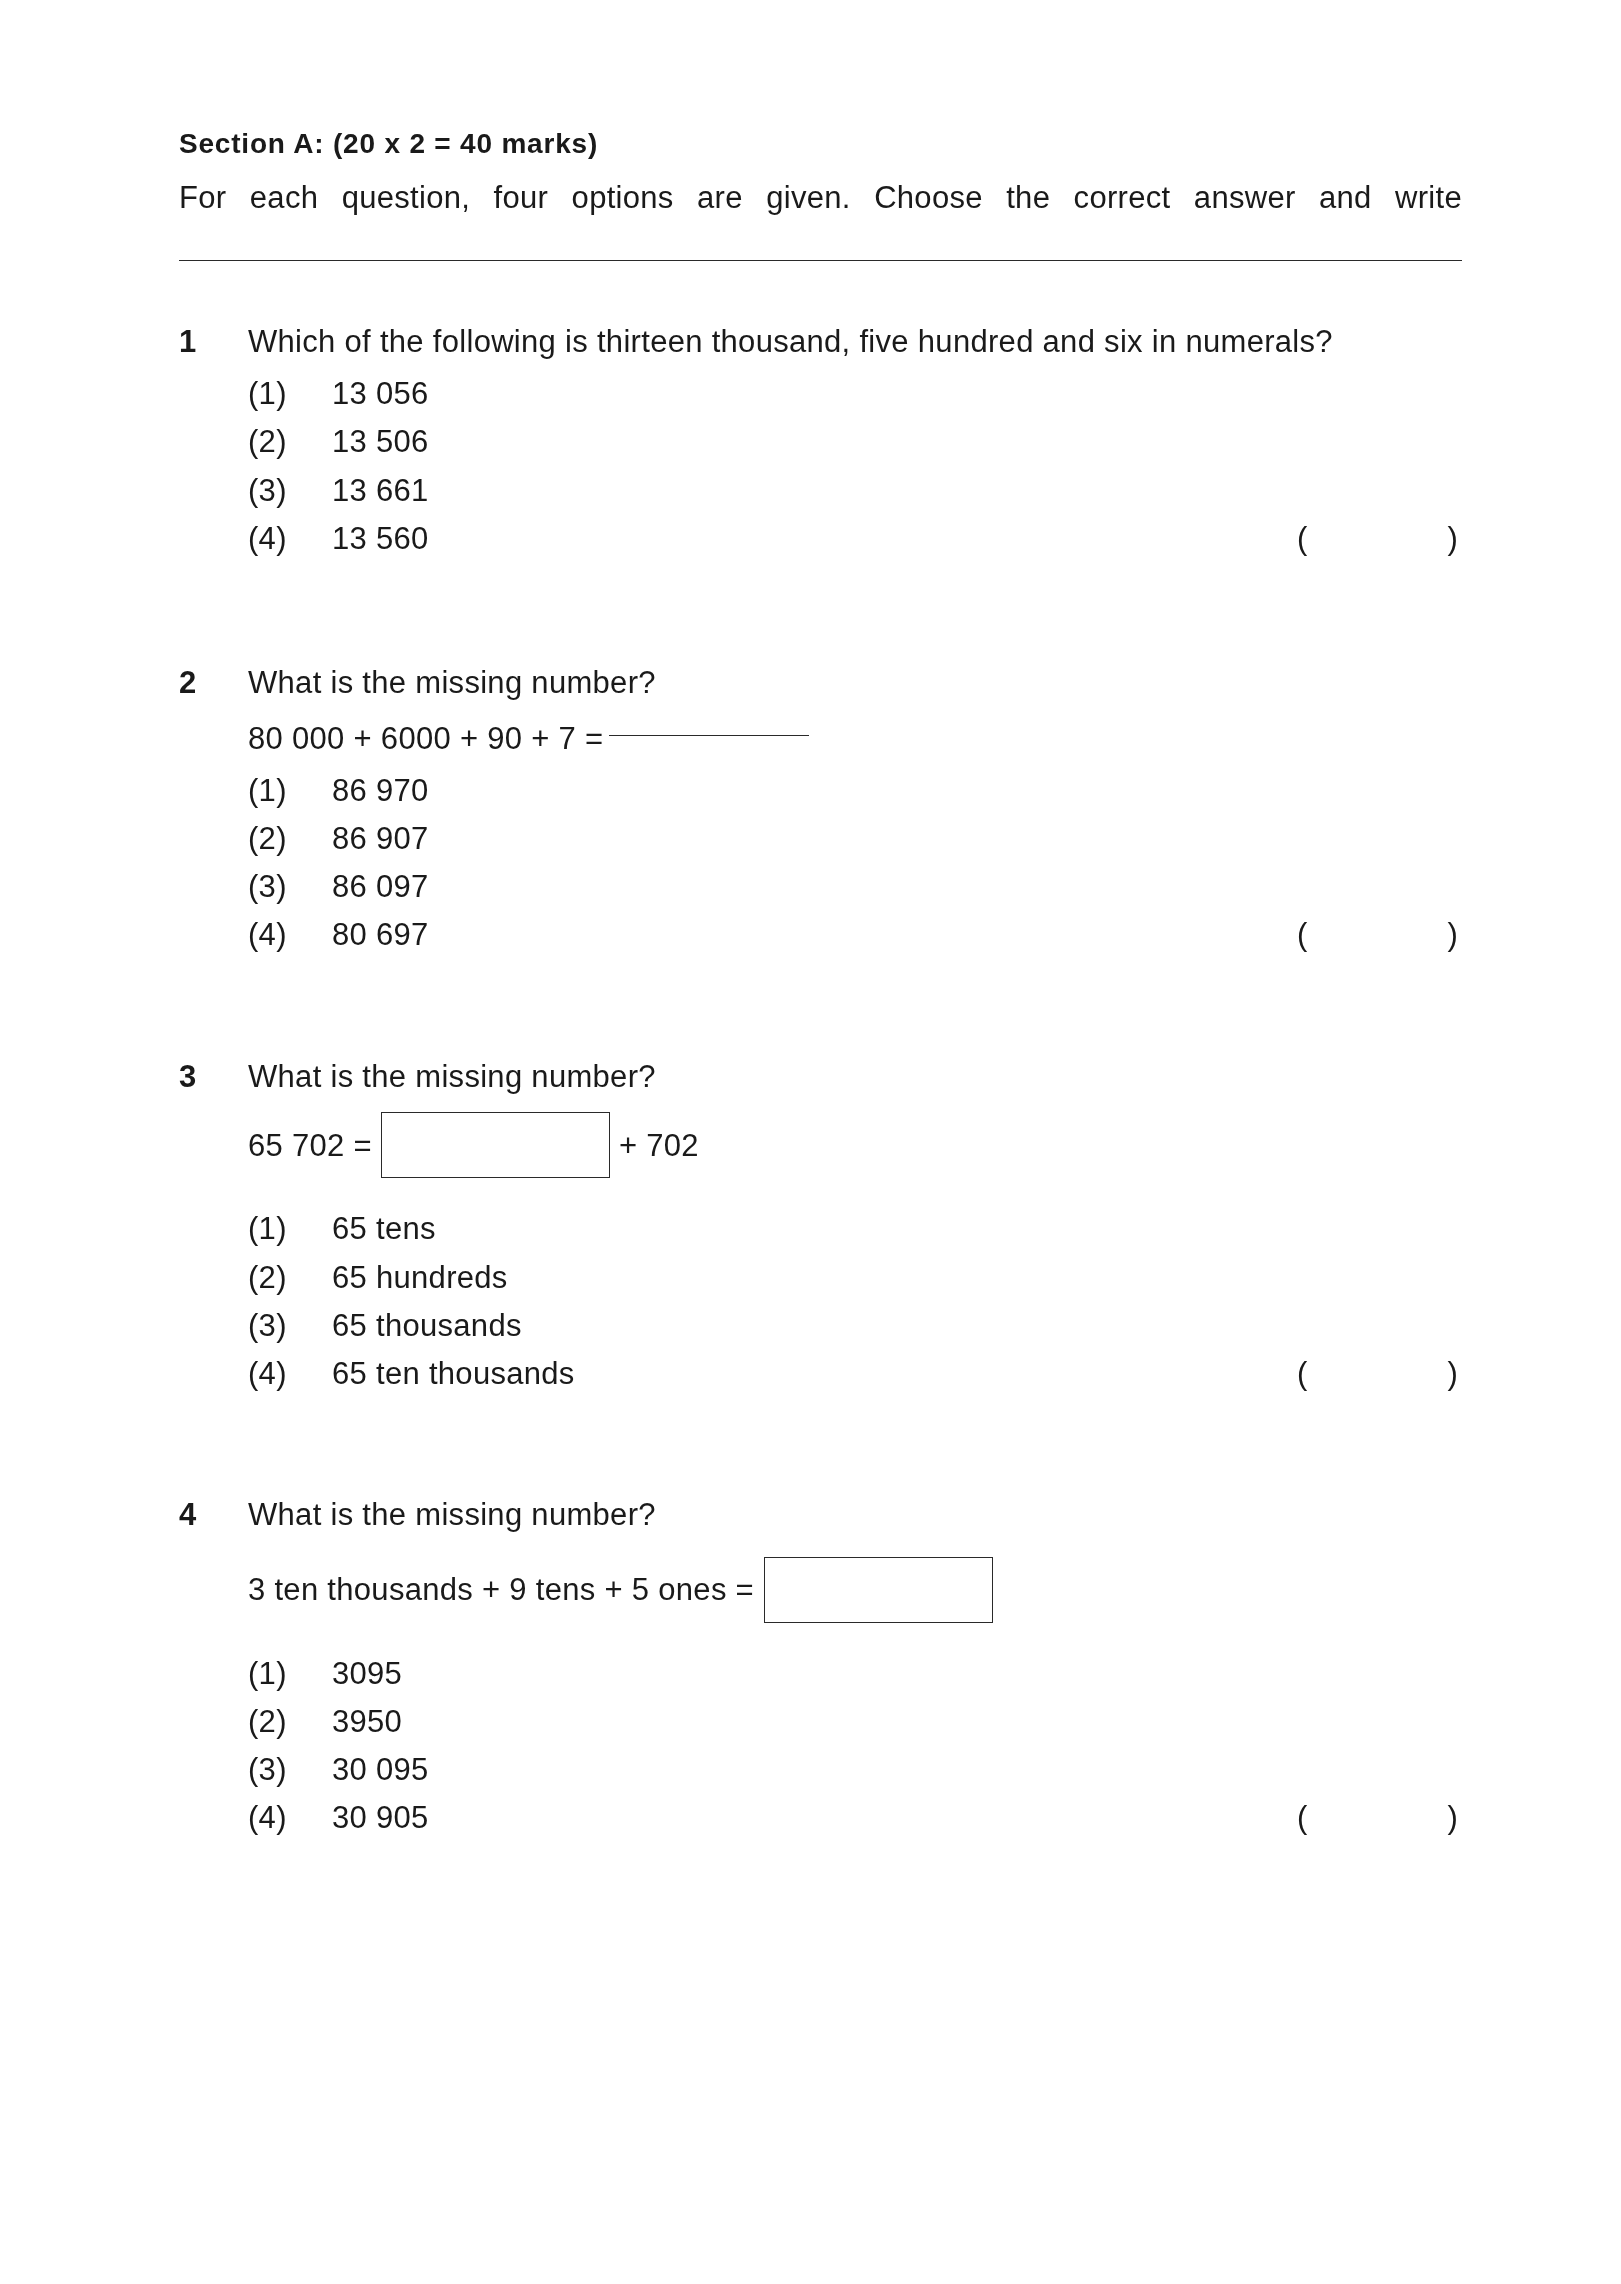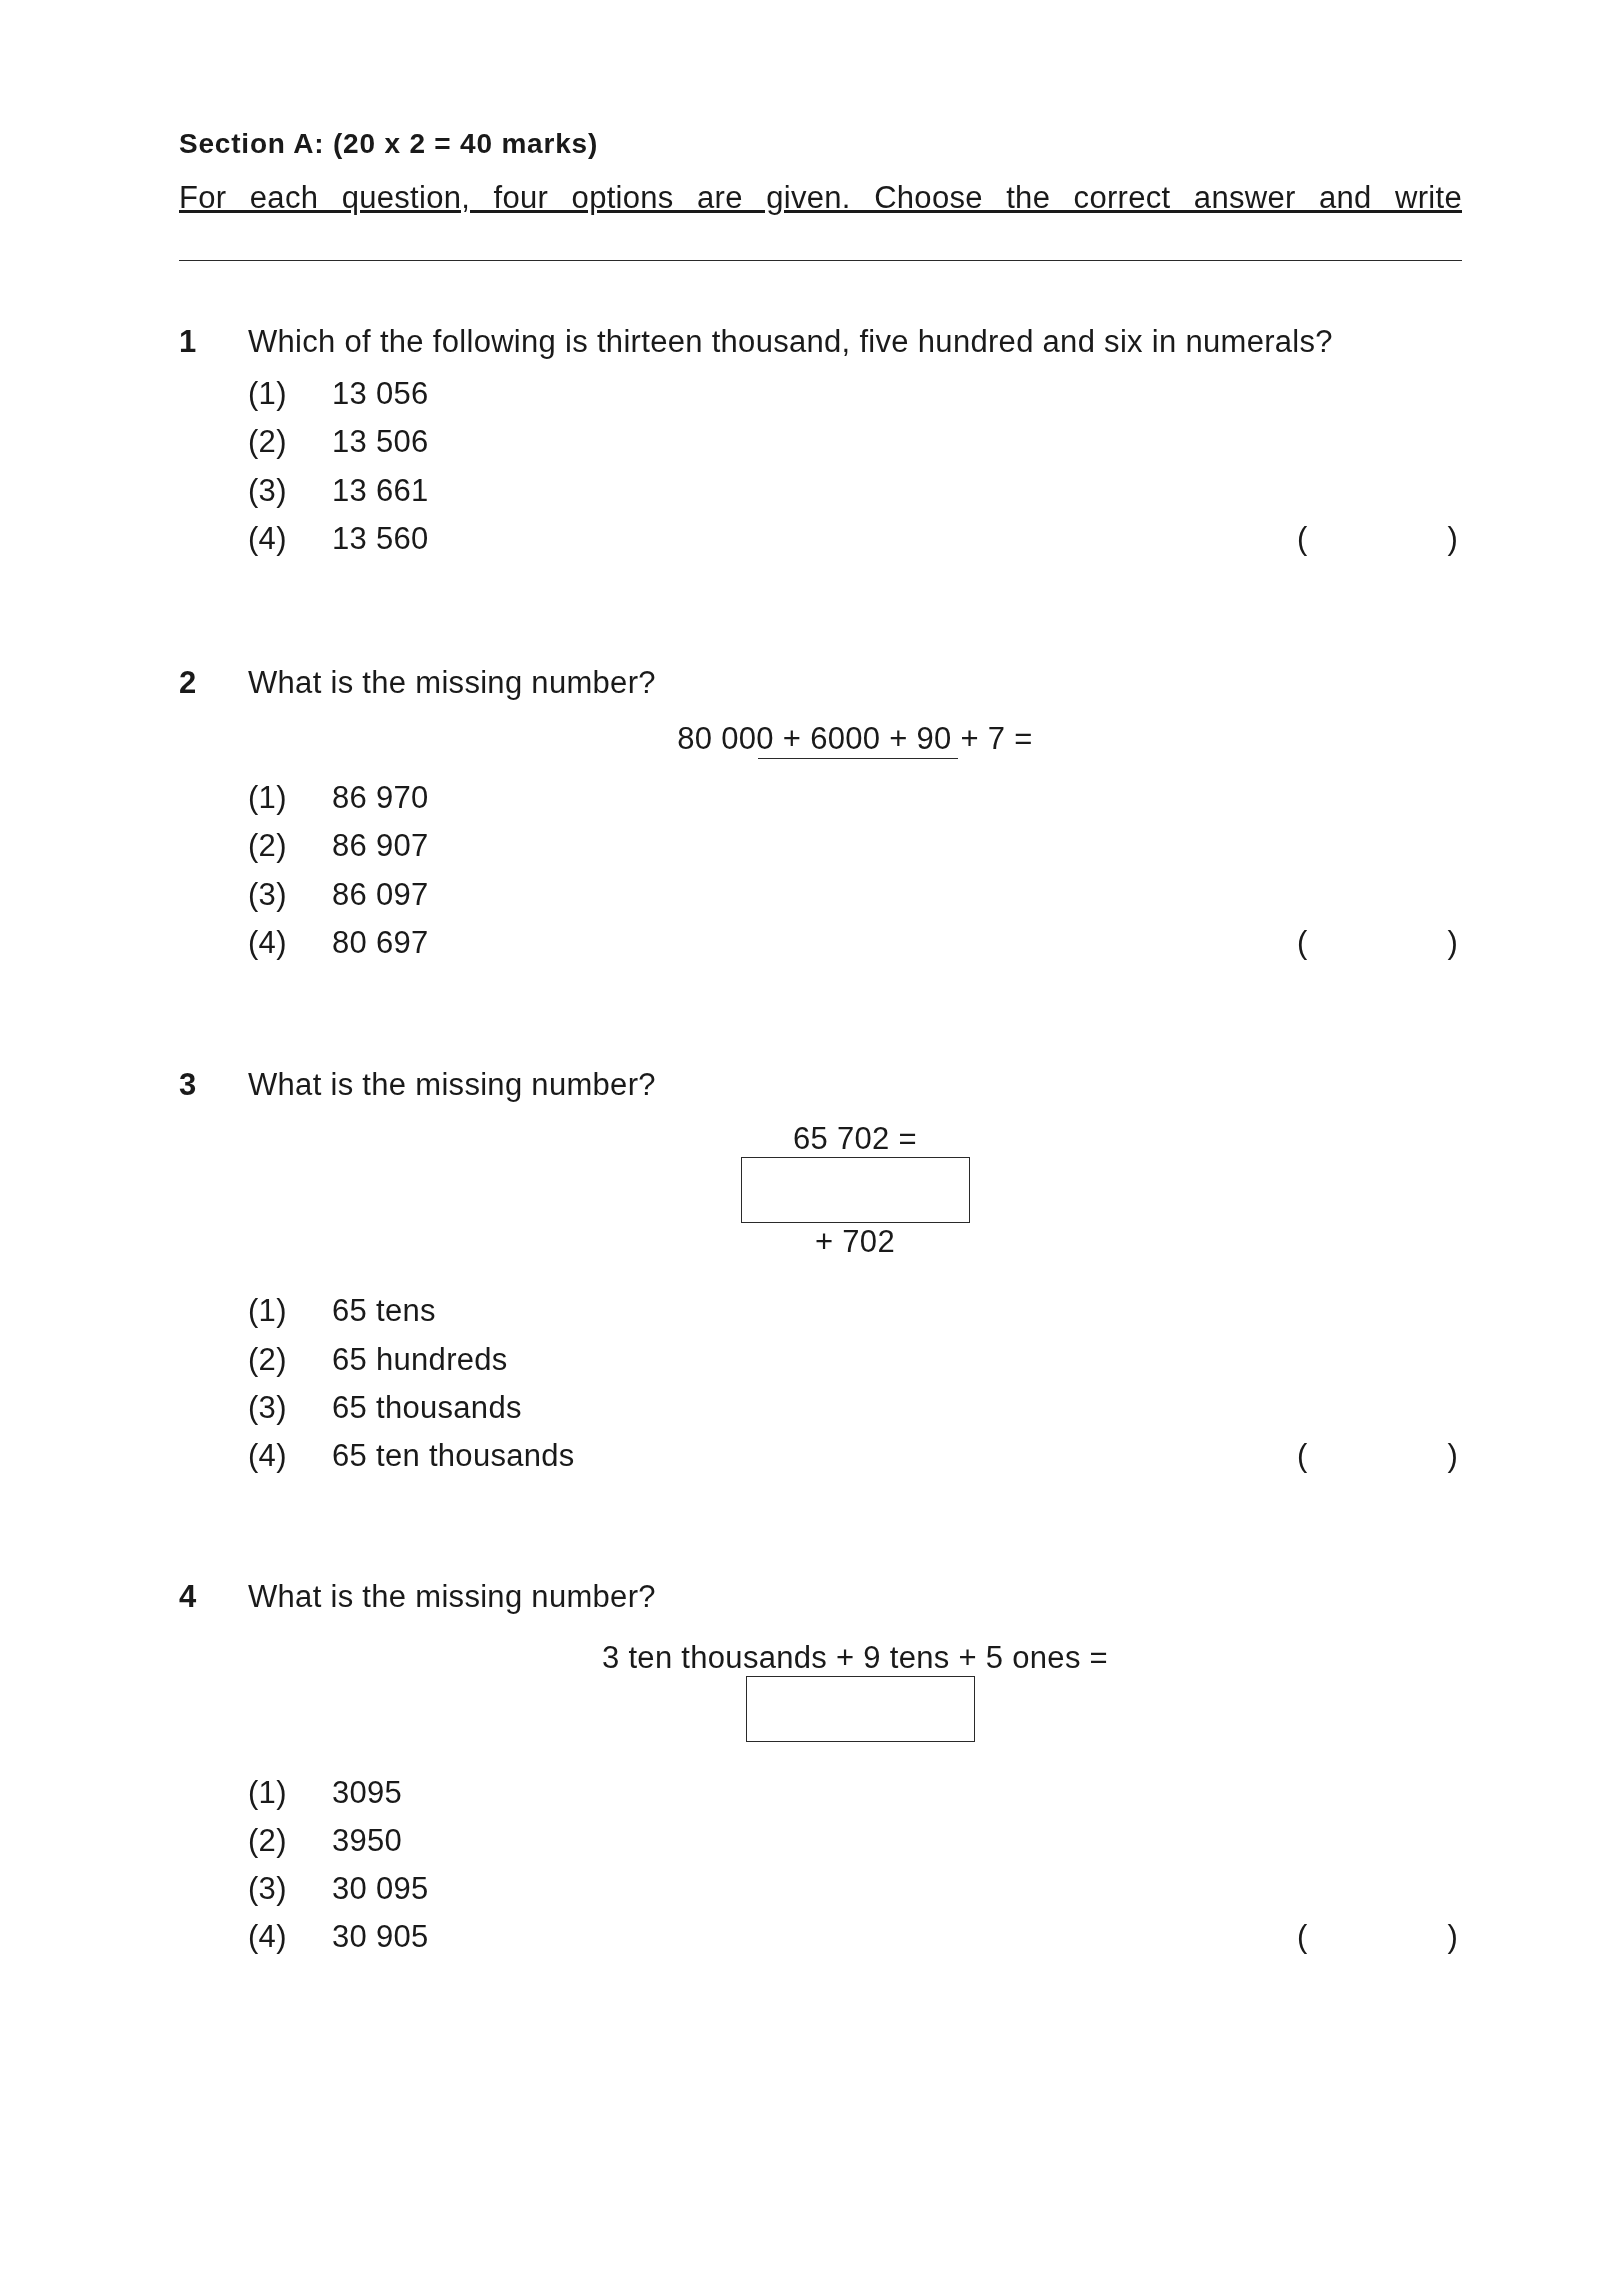--- a/index.html
+++ b/index.html
@@ -49,21 +49,20 @@
     line-height: 1.38;
     text-align: justify;
     text-justify: inter-word;
     letter-spacing: 0.3px;
     width: 1283px;
   }
   .intro-paragraph > span { display: block; }
   .intro-line-1 {
     text-align: justify;
     text-align-last: justify;
-    text-decoration: underline;
   }
   .intro-line-2 { text-align: left; }
 
   
   .divider {
     width: 1283px;
     height: 0;
     border-top: 1.9px solid #2a2a2a;
     margin-top: 40px;
   }
@@ -103,21 +102,20 @@
 
   
   .equation-row {
     display: flex;
     align-items: center;
     font-size: 31px;
     letter-spacing: 0.3px;
     margin-left: 69px;
     margin-top: 17px;
     line-height: 1.2;
-    flex-direction: column;
   }
   .equation-row.q2-eq { margin-top: 18px; }
   .equation-row.q3-eq { margin-top: 15.5px; }
   .equation-row.q4-eq { margin-top: 22px; }
 
   .eq-text { white-space: nowrap; }
 
   .blank-line {
     display: inline-block;
     width: 200px;

